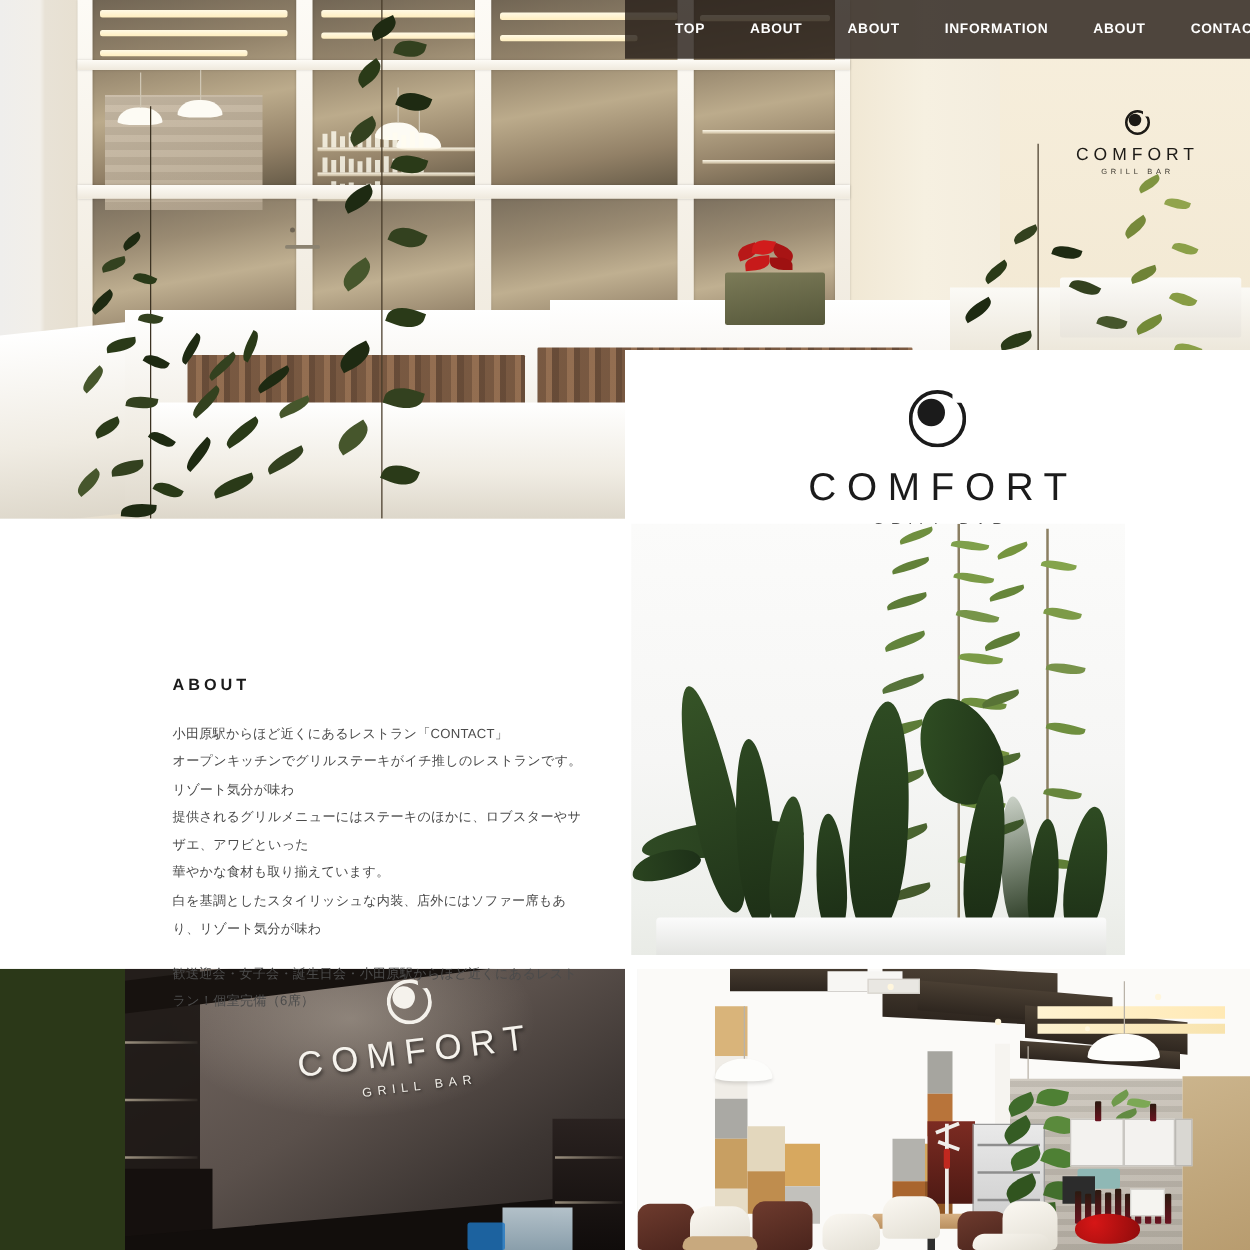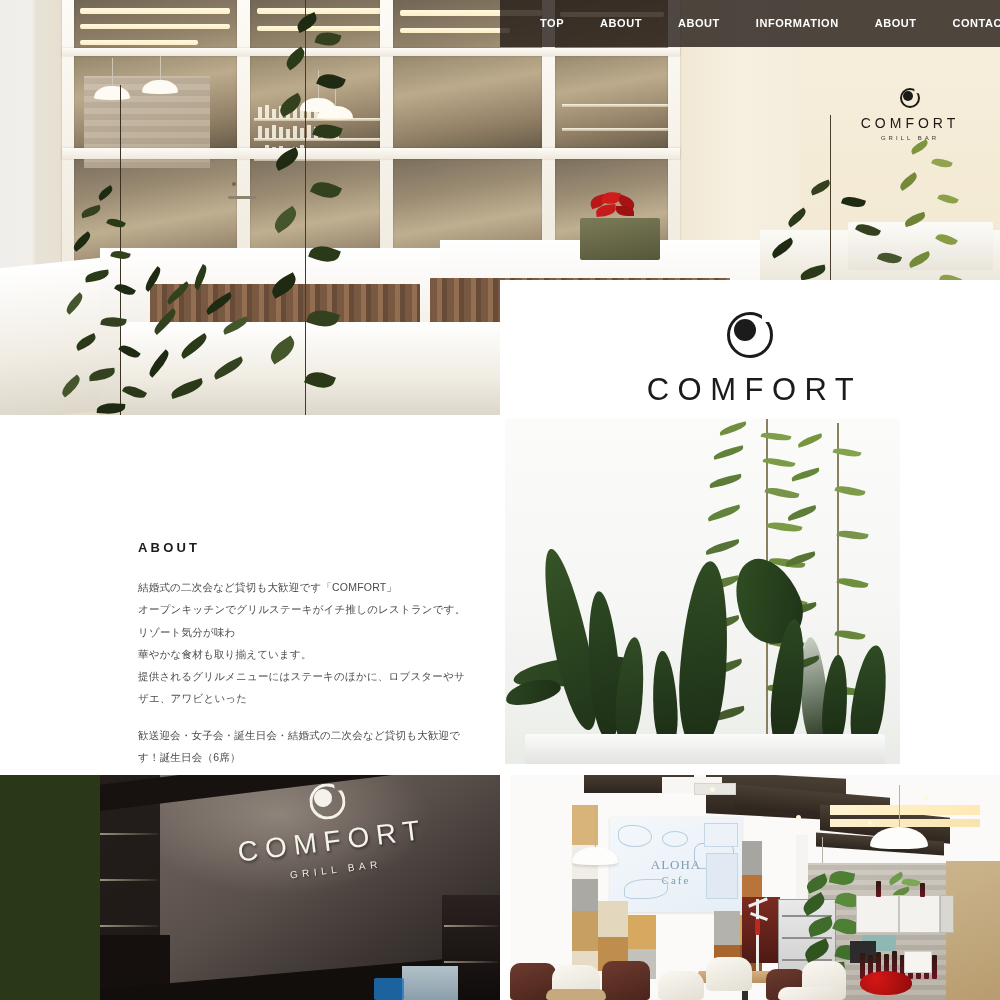--- a/index.html
+++ b/index.html
@@ -345,25 +345,26 @@
         <a class="nav-link" href="#">CONTACT</a>
       </div>
 
     </nav>
   </section>
 
   <section class="about">
     <div class="about-inner">
       <h2 class="about-title">ABOUT</h2>
       <div class="about-body">
-        <p>結婚式の二次会など貸切も大歓迎です「COMFORT」</p>
+        <p>小田原駅からほど近くにあるレストラン「CONTACT」</p>
         <p>オープンキッチンでグリルステーキがイチ推しのレストランです。リゾート気分が味わ</p>
+        <p>提供されるグリルメニューにはステーキのほかに、ロブスターやサザエ、アワビといった</p>
         <p>華やかな食材も取り揃えています。</p>
-        <p>提供されるグリルメニューにはステーキのほかに、ロブスターやサザエ、アワビといった</p>
-        <p class="about-note">歓送迎会・女子会・誕生日会・結婚式の二次会など貸切も大歓迎です！誕生日会（6席）</p>
+        <p>白を基調としたスタイリッシュな内装、店外にはソファー席もあり、リゾート気分が味わ</p>
+        <p class="about-note">歓送迎会・女子会・誕生日会・小田原駅からほど近くにあるレストラン！個室完備（6席）</p>
       </div>
     </div>
   </section>
 
   <section class="card">
     <div class="card-logo">
       <div class="logo-mark">
         <div class="ring"></div>
           <div class="dot"></div>
       </div>
@@ -473,32 +474,20 @@
       <div style="position:absolute;left:184px;top:8px;width:42px;height:12px;background:#e9e7e2;border:1px solid #d7d4cd;"></div>
 
       <div style="position:absolute;left:320px;top:30px;width:150px;height:10px;background:linear-gradient(90deg,#fff3d1,#ffe9b5);"></div>
       <div style="position:absolute;left:320px;top:44px;width:150px;height:8px;background:linear-gradient(90deg,#fdf1cf,#f8e3ad);"></div>
 
       <div style="position:absolute;left:200px;top:12px;width:5px;height:5px;border-radius:50%;background:#fff6dd;"></div>
       <div style="position:absolute;left:286px;top:40px;width:5px;height:5px;border-radius:50%;background:#fff6dd;"></div>
       <div style="position:absolute;left:414px;top:20px;width:5px;height:5px;border-radius:50%;background:#fff6dd;"></div>
       <div style="position:absolute;left:358px;top:46px;width:4px;height:4px;border-radius:50%;background:#fff6dd;"></div>
 
-      <div class="ci-screen" style="left:100px; top:42px; width:132px; height:95px;">
-        <div class="sc-txt">
-          <span>ALOHA</span>
-          <small>Cafe</small>
-        </div>
-        <div style="position:absolute;left:8px;top:8px;width:34px;height:22px;border:1px solid #b7cfe0;border-radius:40% 60% 50% 50%;"></div>
-        <div style="position:absolute;left:52px;top:14px;width:26px;height:16px;border:1px solid #b7cfe0;border-radius:50%;"></div>
-        <div style="position:absolute;left:84px;top:26px;width:40px;height:26px;border:1px solid #aac6da;border-radius:8px;"></div>
-        <div style="position:absolute;left:14px;top:62px;width:44px;height:20px;border:1px solid #b7cfe0;border-radius:50% 20% 50% 20%;"></div>
-        <div style="position:absolute;left:94px;top:6px;width:34px;height:24px;background:#ecf2f7;border:1px solid #c5d7e4;"></div>
-        <div style="position:absolute;left:96px;top:36px;width:32px;height:46px;background:#e1eaf2;border:1px solid #c5d7e4;"></div>
-      </div>
 
       <div class="ci-tile" style="left:62px;  top:30px;  width:26px; height:40px; background:#d9b47a;"></div>
       <div class="ci-tile" style="left:62px;  top:70px;  width:26px; height:34px; background:#f0ede7;"></div>
       <div class="ci-tile" style="left:62px;  top:104px; width:26px; height:32px; background:#aaa9a4;"></div>
       <div class="ci-tile" style="left:62px;  top:136px; width:26px; height:40px; background:#c89f62;"></div>
       <div class="ci-tile" style="left:88px;  top:126px; width:30px; height:36px; background:#e3d7bd;"></div>
       <div class="ci-tile" style="left:88px;  top:162px; width:30px; height:34px; background:#bf8d4e;"></div>
       <div class="ci-tile" style="left:62px;  top:176px; width:26px; height:30px; background:#e6dcc6;"></div>
       <div class="ci-tile" style="left:118px; top:140px; width:28px; height:34px; background:#d7a85f;"></div>
       <div class="ci-tile" style="left:118px; top:174px; width:28px; height:30px; background:#c2c1bc;"></div>

